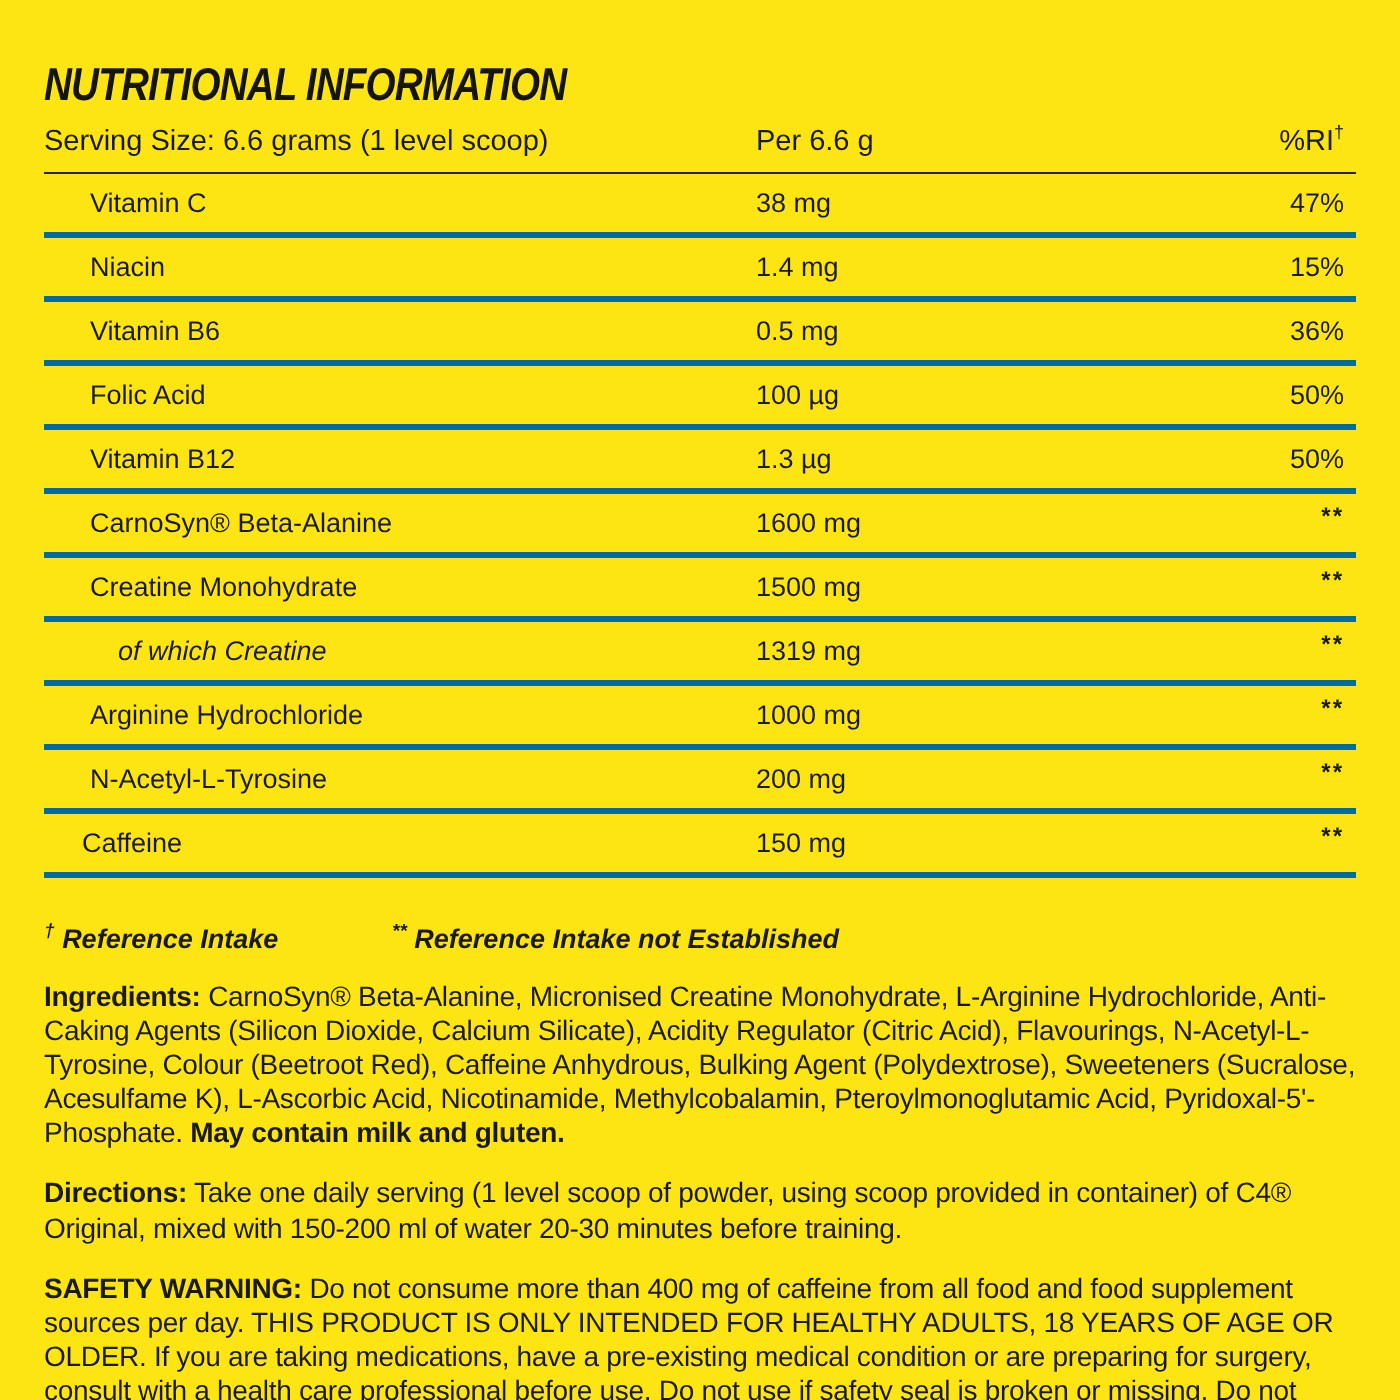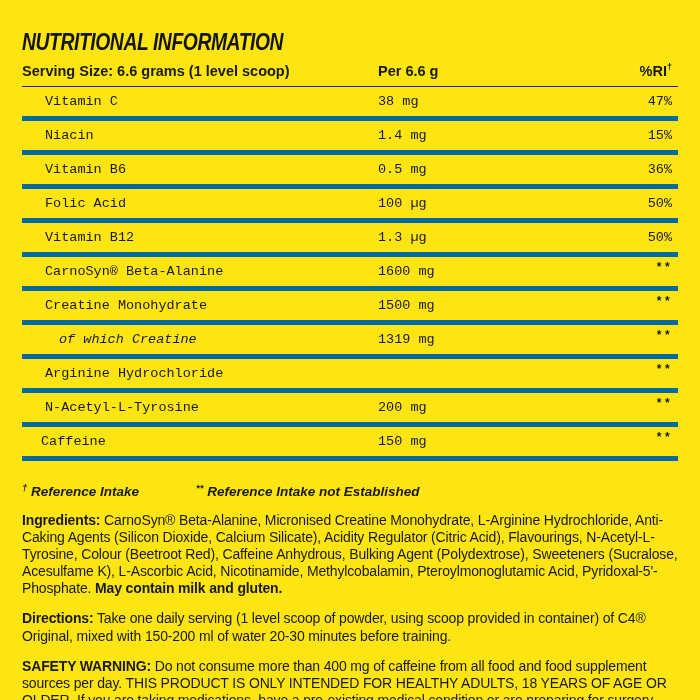--- a/index.html
+++ b/index.html
@@ -28,34 +28,33 @@
     white-space: nowrap;
     color: #15150A;
   }
   
   .thead {
     display: flex;
     align-items: flex-end;
     margin-top: 7px;
     padding-bottom: 7px;
     border-bottom: 1.5px solid #26260F;
-    font-weight: bold;
+    font-weight: normal;
     font-size: 14.5px;
   }
   .col-label { flex: 0 0 356px; }
   .col-value { flex: 0 0 160px; }
   .col-ri    { flex: 1; text-align: right; padding-right: 6px; }
   sup.mark { font-size: 9px; vertical-align: super; line-height: 0; }
   .nrow {
     display: flex;
     align-items: center;
     height: 29px;
-    border-bottom: 5px solid #0369a1;
+    border-bottom: 3px solid #0369a1;
     font-size: 13.5px;
-    font-family: Liberation Mono, monospace;
   }
   .nrow .col-label { padding-left: 23px; box-sizing: border-box; }
   .nrow.sub .col-label { padding-left: 37px; font-style: italic; }
   .nrow.less .col-label { padding-left: 19px; }
   .col-ri.est {
     font-weight: bold;
     font-size: 12px;
     letter-spacing: 1px;
     position: relative;
     top: -4px;
@@ -129,20 +128,21 @@
     <div class="col-value">1500 mg</div>
     <div class="col-ri est">**</div>
   </div>
   <div class="nrow sub">
     <div class="col-label">of which Creatine</div>
     <div class="col-value">1319 mg</div>
     <div class="col-ri est">**</div>
   </div>
   <div class="nrow">
     <div class="col-label">Arginine Hydrochloride</div>
+    <div class="col-value">1000 mg</div>
     <div class="col-ri est">**</div>
   </div>
   <div class="nrow">
     <div class="col-label">N-Acetyl-L-Tyrosine</div>
     <div class="col-value">200 mg</div>
     <div class="col-ri est">**</div>
   </div>
   <div class="nrow less">
     <div class="col-label">Caffeine</div>
     <div class="col-value">150 mg</div>

